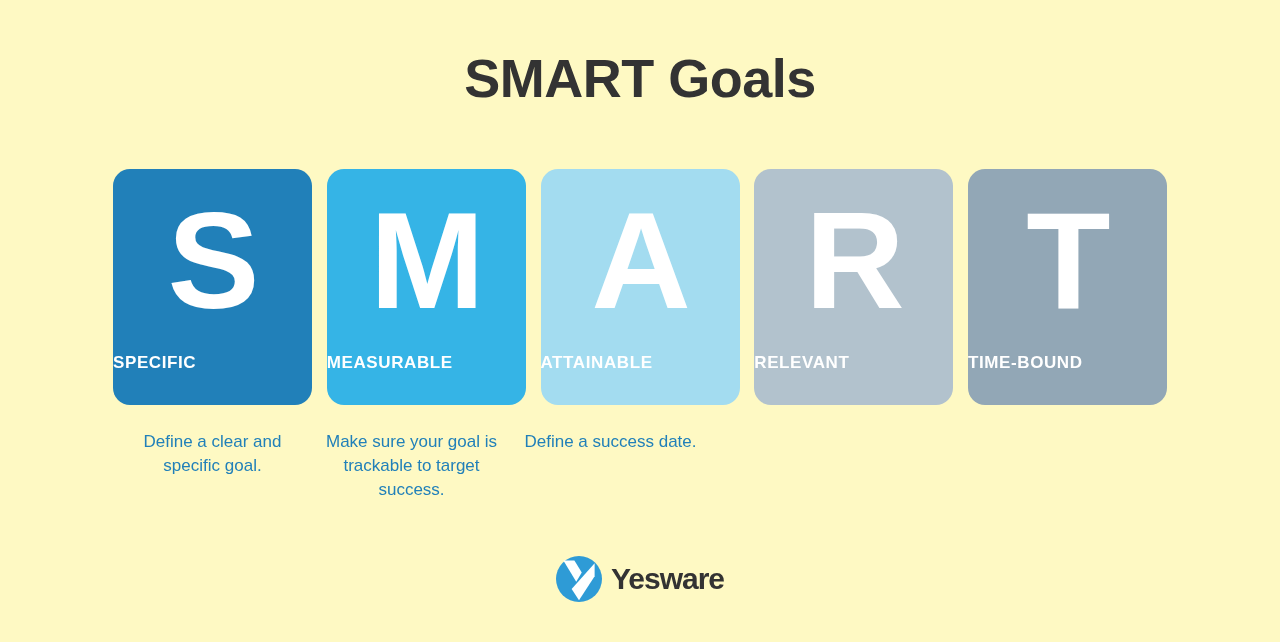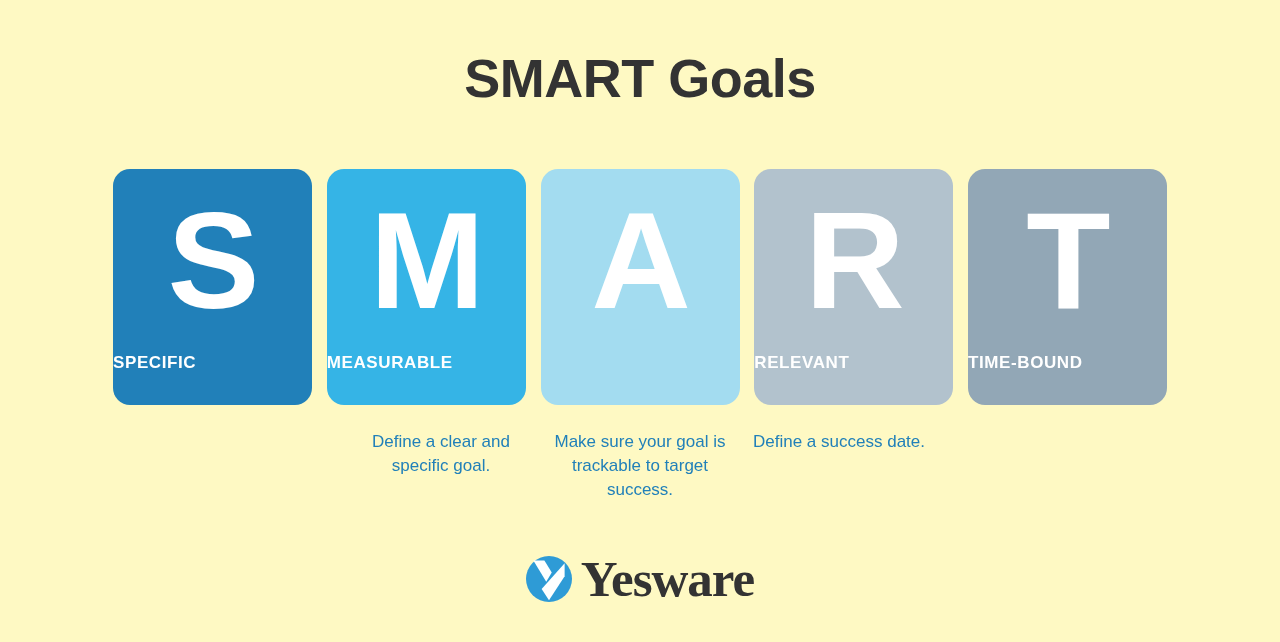--- a/index.html
+++ b/index.html
@@ -72,21 +72,21 @@
     color: #ffffff;
   }
 
   
   .captions-row {
     position: absolute;
     top: 430px;
     left: 113px;
     width: 1054px;
     display: flex;
-    justify-content: center;
+    justify-content: flex-start;
   }
   .caption {
     width: 199px;
     text-align: center;
     font-size: 17px;
     line-height: 24px;
     color: #2180b9;
   }
 
   
@@ -100,26 +100,25 @@
     justify-content: center;
     gap: 9px;
   }
   .logo-mark {
     width: 46px;
     height: 46px;
     flex: 0 0 auto;
     display: block;
   }
   .logo-word {
-    font-size: 51px;
+    font-size: 30px;
     font-weight: bold;
     color: #333333;
     letter-spacing: -1px;
     line-height: 46px;
-    font-family: Liberation Serif, serif;
   }
 </style>
 </head>
 <body>
 
 <div class="poster">
 
   <div class="title">SMART Goals</div>
 
   <div class="cards-row">
@@ -129,20 +128,21 @@
       <div class="card-label">SPECIFIC</div>
     </div>
 
     <div class="card" style="background:#35b4e6">
       <div class="card-letter">M</div>
       <div class="card-label">MEASURABLE</div>
     </div>
 
     <div class="card" style="background:#a3dcf0">
       <div class="card-letter">A</div>
+      <div class="card-label">ATTAINABLE</div>
     </div>
 
     <div class="card" style="background:#b2c2cd">
       <div class="card-letter">R</div>
       <div class="card-label">RELEVANT</div>
     </div>
 
     <div class="card" style="background:#92a7b6">
       <div class="card-letter">T</div>
       <div class="card-label">TIME-BOUND</div>

